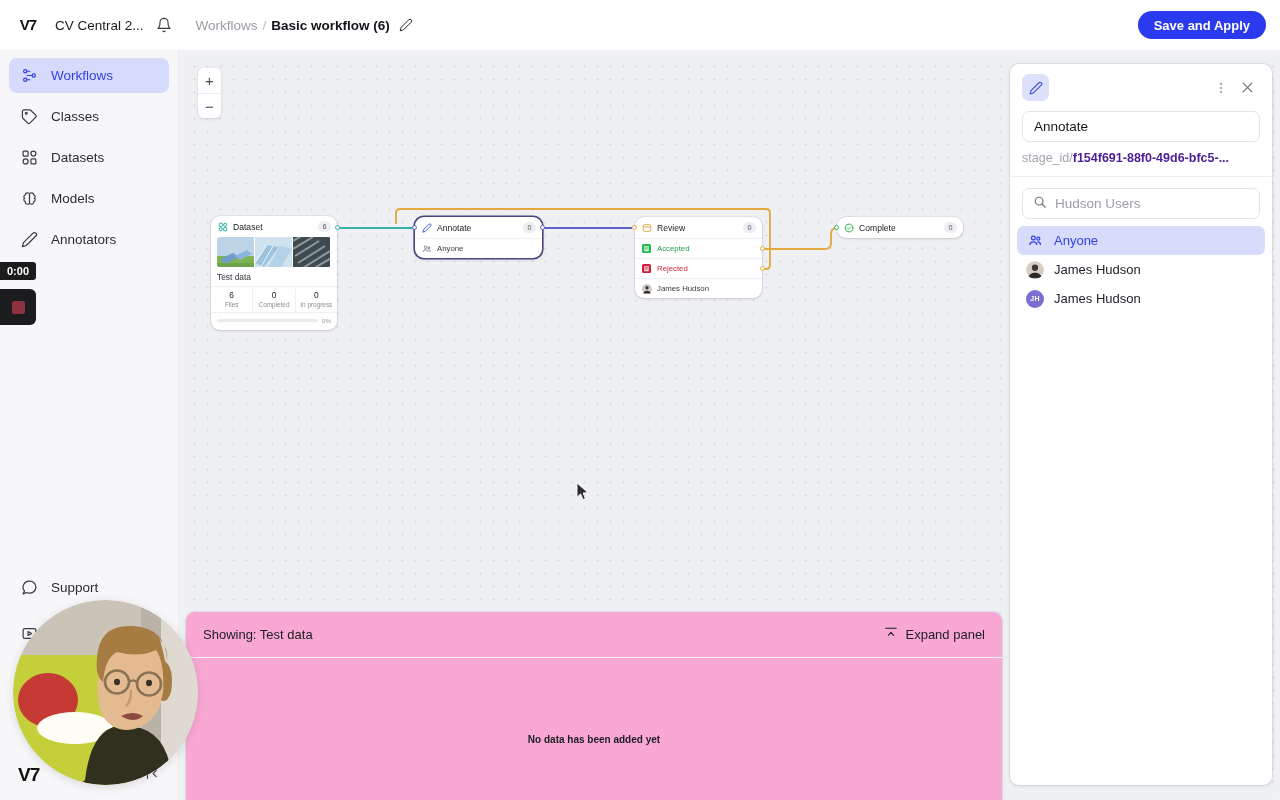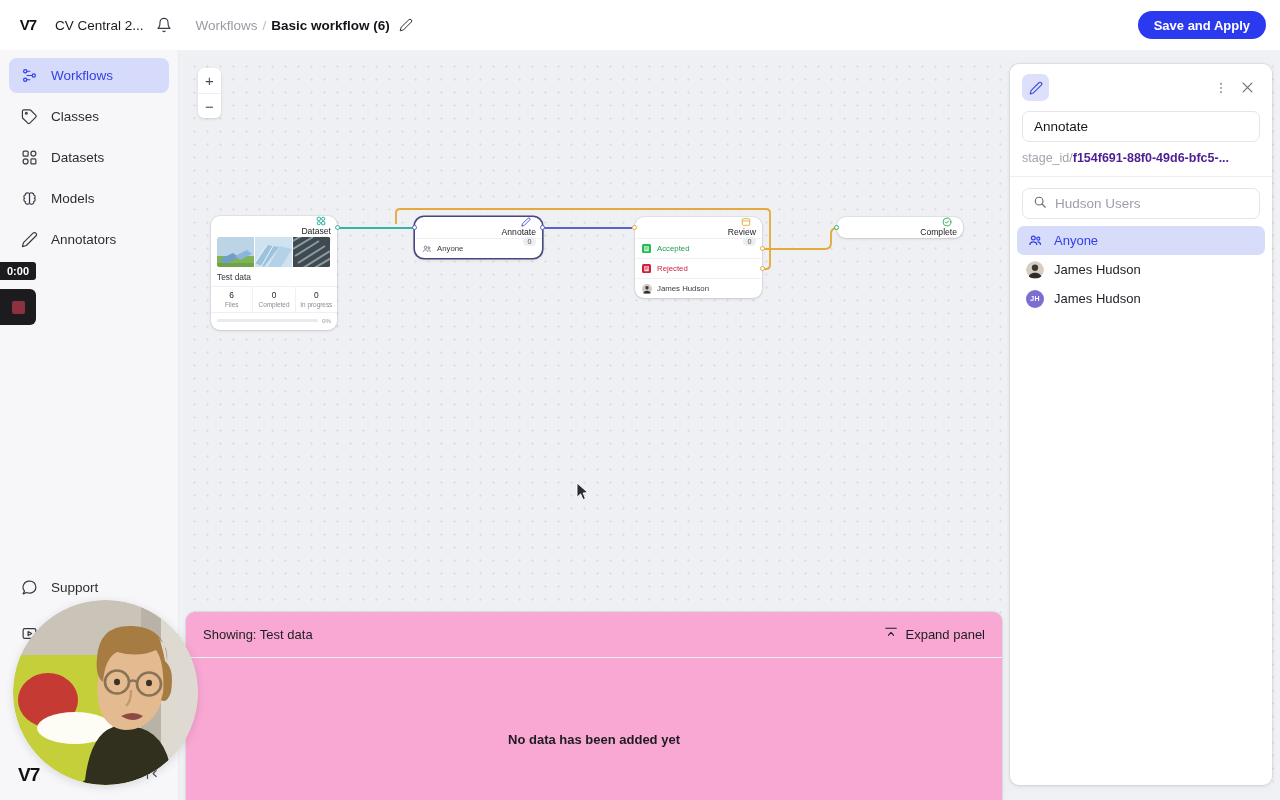--- a/index.html
+++ b/index.html
@@ -107,22 +107,22 @@
 
   
   .node { position: absolute; z-index: 4; }
   .node-card {
     background: #fff; border-radius: 9px;
     box-shadow: 0 1px 3px rgba(16,18,38,.13), 0 0 0 1px rgba(16,18,38,.05);
     overflow: hidden;
   }
   .node-card.selected { box-shadow: 0 0 0 1.6px #45477e, 0 1px 4px rgba(16,18,38,.16); }
   .node-head {
-    display: flex; align-items: flex-end; height: 21px;
-    padding: 0 6px; font-size: 8.6px; color: #1d1d23; flex-direction: column;
+    display: flex; align-items: center; height: 21px;
+    padding: 0 6px; font-size: 8.6px; color: #1d1d23;
   }
   .node-head .ico { width: 11px; height: 11px; margin-right: 5px; display: flex; align-items: center; justify-content: center; }
   .node-title { flex: 1; white-space: nowrap; }
   .count-pill {
     background: #eceef1; color: #55555f; border-radius: 9px;
     min-width: 13px; height: 11px; font-size: 7.2px;
     display: flex; align-items: center; justify-content: center; padding: 0 3px;
   }
   .node-row {
     display: flex; align-items: center; height: 20px;
@@ -162,21 +162,21 @@
     box-shadow: 0 1px 4px rgba(16,18,38,.1), 0 0 0 1px rgba(16,18,38,.05);
     z-index: 12; display: flex; flex-direction: column;
   }
   .bp-head {
     height: 46px; display: flex; align-items: center; justify-content: space-between;
     padding: 0 17px; border-bottom: 1px solid #f0f0f3;
   }
   .bp-showing { font-size: 13px; color: #1c1c22; }
   .bp-expand { display: flex; align-items: center; gap: 7px; font-size: 13px; color: #1c1c22; cursor: pointer; }
   .bp-body { flex: 1; display: flex; align-items: center; justify-content: center; }
-  .bp-empty { font-size: 13px; color: #1c1c22; font-weight: 600; }
+  .bp-empty { font-size: 10px; color: #1c1c22; font-weight: 600; }
 
   
   .right-panel {
     position: absolute; right: 8px; top: 64px; width: 262px; height: 721px;
     background: #fff; border-radius: 9px;
     box-shadow: 0 1px 4px rgba(16,18,38,.1), 0 0 0 1px rgba(16,18,38,.05);
     z-index: 30; display: flex; flex-direction: column;
   }
   .rp-head { display: flex; align-items: center; padding: 10px 12px 6px 12px; }
   .rp-stage-ico {

